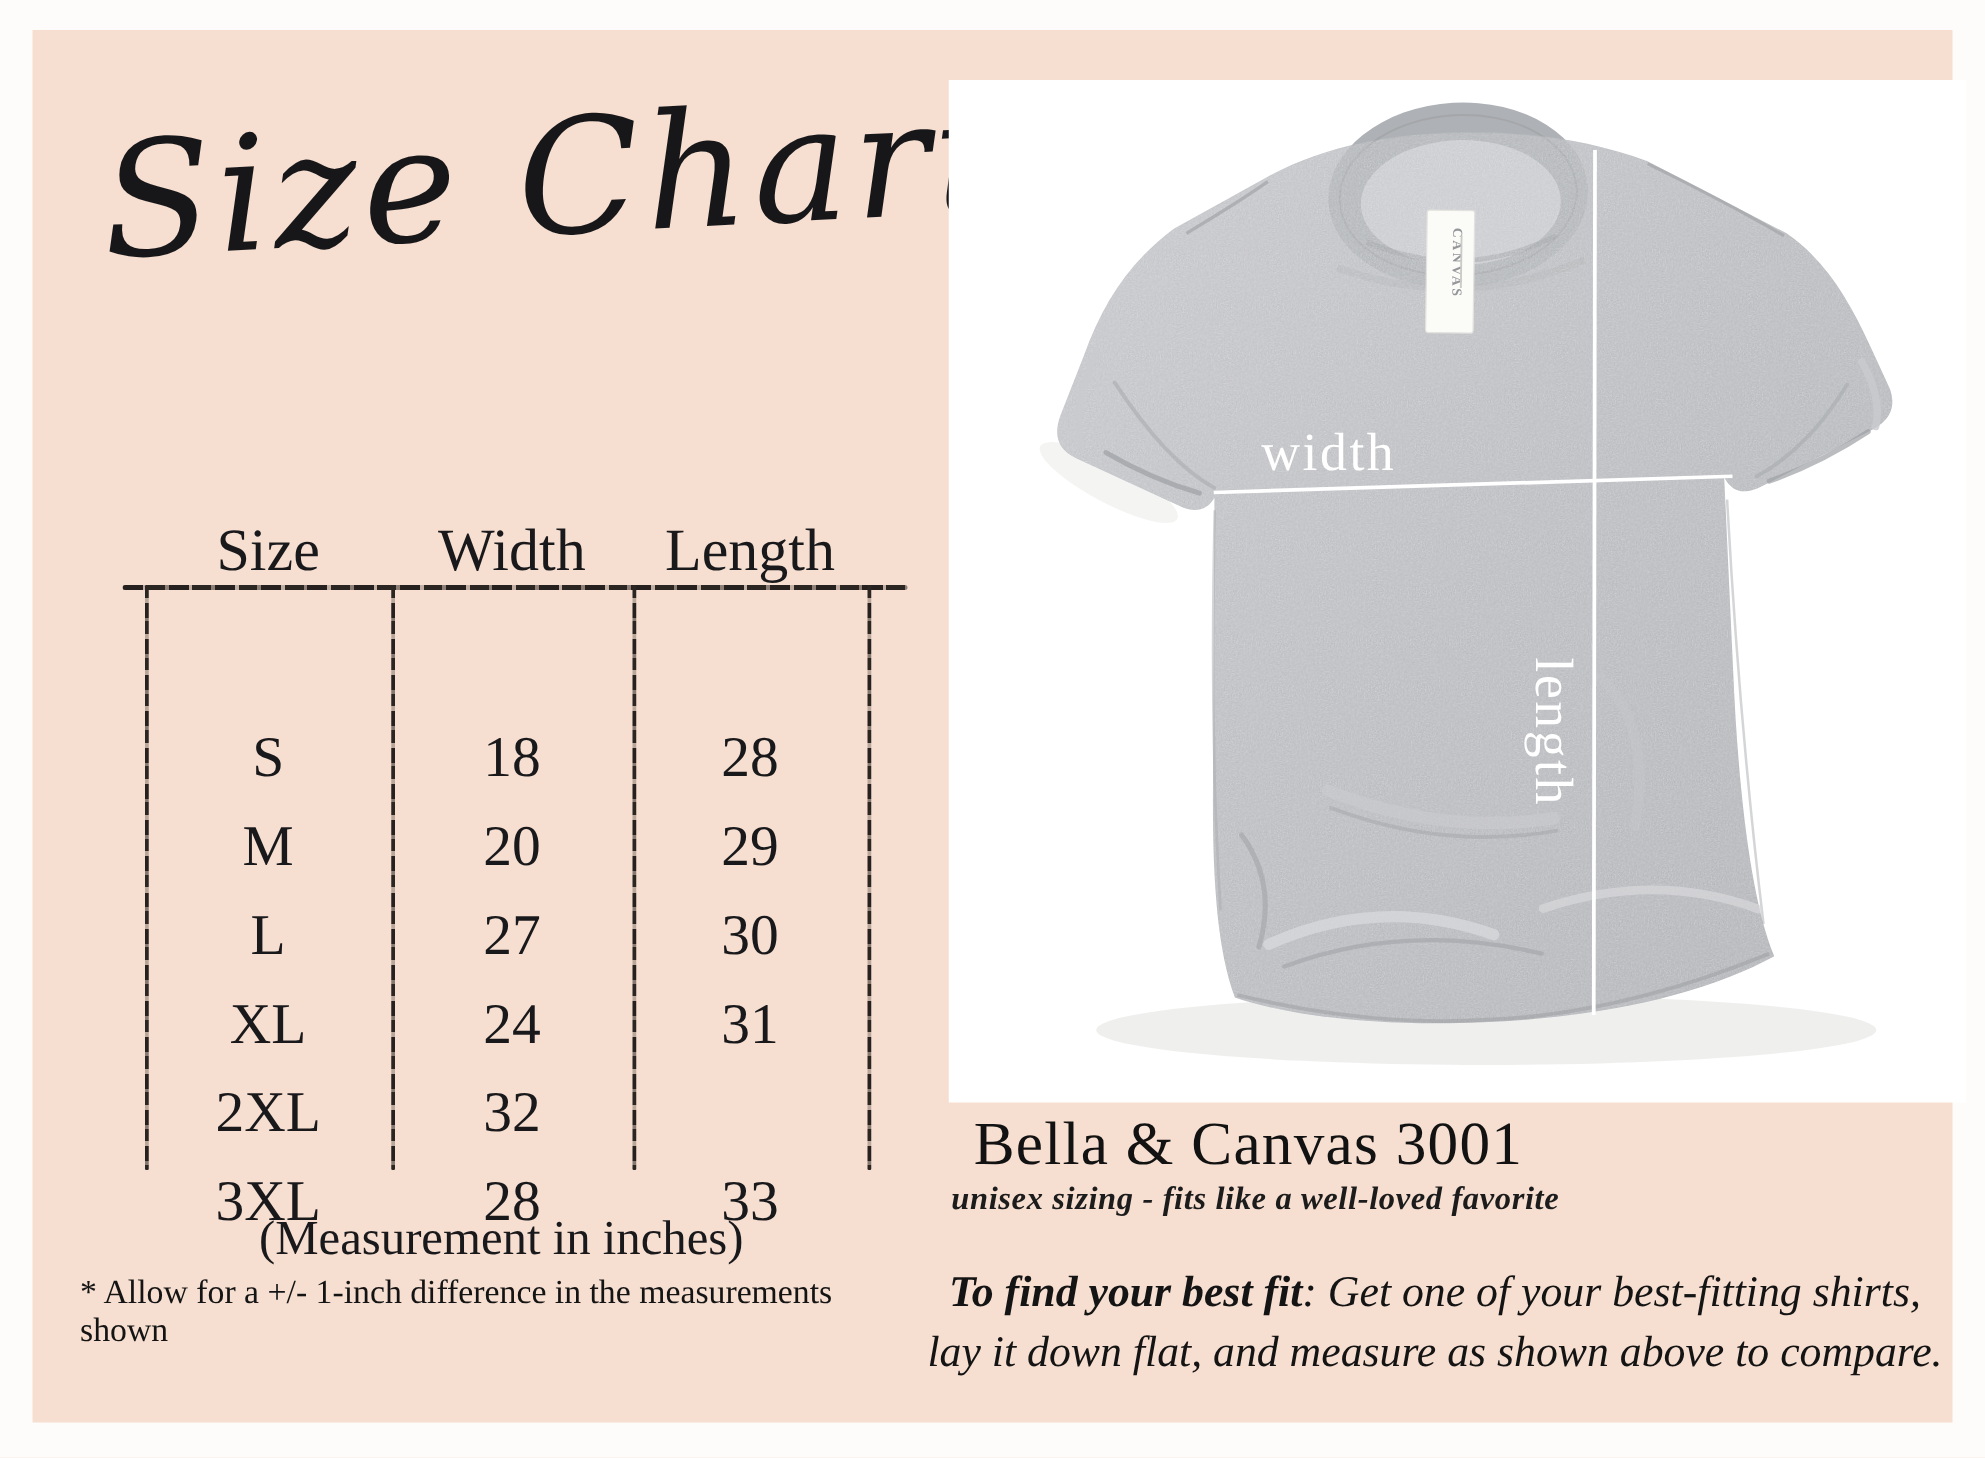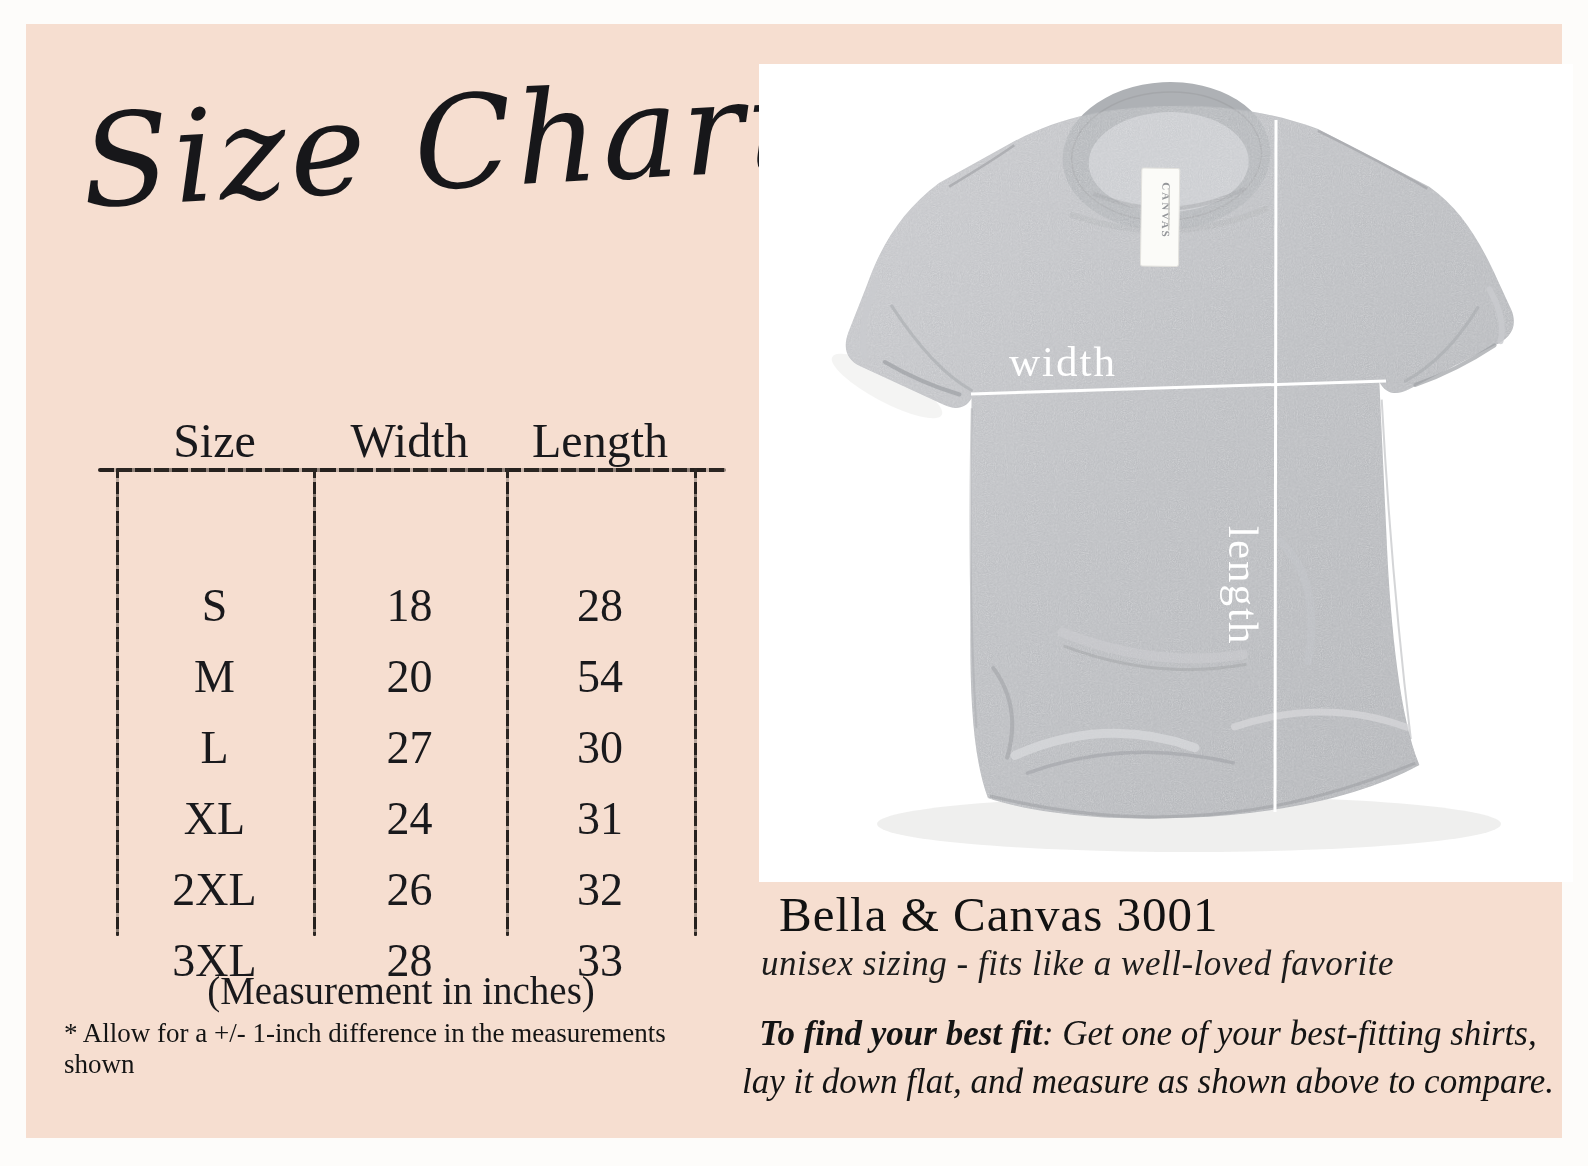--- a/index.html
+++ b/index.html
@@ -35,21 +35,21 @@
 
   .measure-note { position:absolute; left:50px; top:944px; width:650px; text-align:center; font-size:39px; color:#19191c; }
   .footnote { position:absolute; left:38px; top:994px; width:672px; font-size:27px; color:#141414; }
 
   
   .photo-box { position:absolute; left:733px; top:40px; width:814px; height:818px; background:#ffffff; }
   .photo-box svg { display:block; width:814px; height:818px; }
   .svg-serif { font-family:"Liberation Serif", serif; }
 
   .product-name { position:absolute; left:753px; top:862px; font-size:49px; color:#121212; letter-spacing:1px; }
-  .product-tagline { position:absolute; left:735px; top:920px; font-size:35px; font-style:italic; color:#1c1c1c; letter-spacing:.5px; }
+  .product-tagline { position:absolute; left:735px; top:920px; font-size:26px; font-style:italic; color:#1c1c1c; letter-spacing:.5px;font-weight:bold; }
   .fit-tip { position:absolute; left:706px; top:986px; width:832px; text-align:center; font-size:35px; font-style:italic; line-height:1.36; color:#141414; }
   .fit-tip b { font-weight:bold; }
 </style>
 </head>
 <body>
 
 <div class="panel">
 
   <div class="title">Size Chart</div>
 
@@ -67,35 +67,34 @@
 
     <div class="tbody">
       <div class="trow">
         <div class="td">S</div>
         <div class="td">18</div>
         <div class="td">28</div>
       </div>
       <div class="trow">
         <div class="td">M</div>
         <div class="td">20</div>
-        <div class="td">54</div>
+        <div class="td">29</div>
       </div>
       <div class="trow">
         <div class="td">L</div>
         <div class="td">27</div>
         <div class="td">30</div>
       </div>
       <div class="trow">
         <div class="td">XL</div>
         <div class="td">24</div>
         <div class="td">31</div>
       </div>
       <div class="trow">
         <div class="td">2XL</div>
-        <div class="td">26</div>
         <div class="td">32</div>
       </div>
       <div class="trow">
         <div class="td">3XL</div>
         <div class="td">28</div>
         <div class="td">33</div>
       </div>
     </div>
   </div>
 

